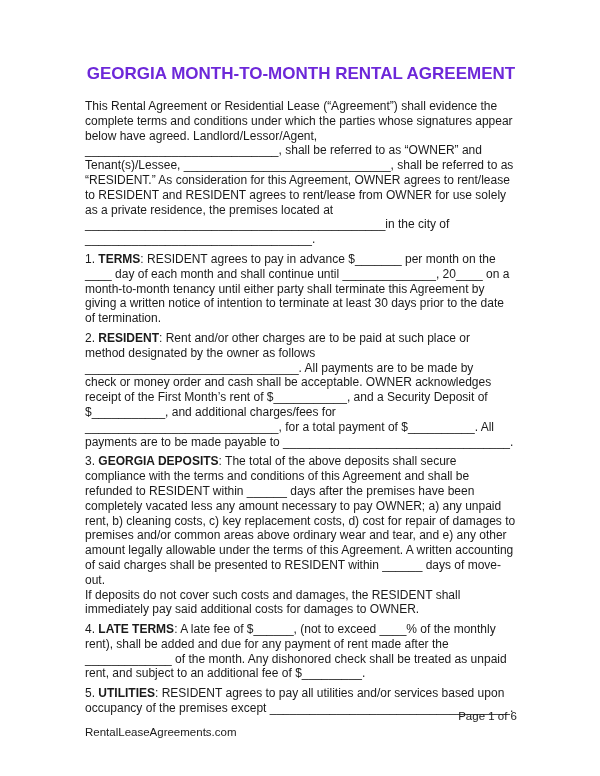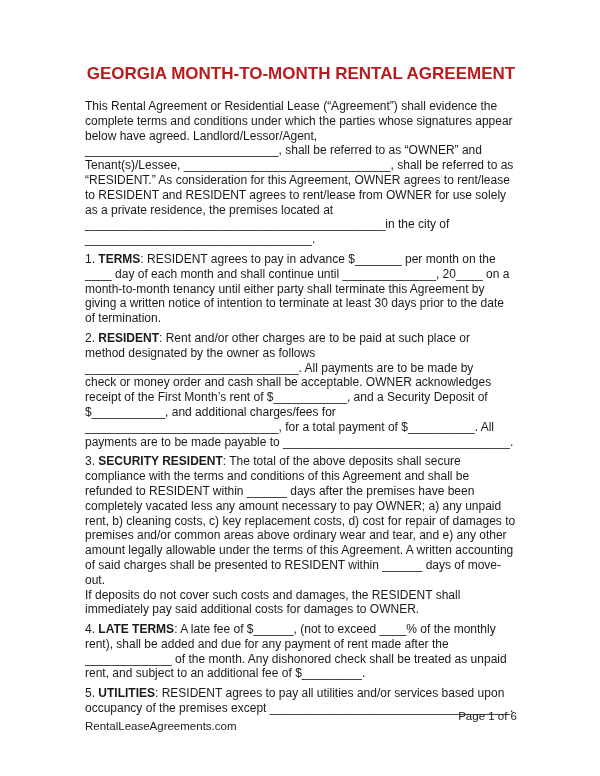--- a/index.html
+++ b/index.html
@@ -17,40 +17,40 @@
     left: 85px;
     top: 0;
     width: 432px;
   }
   h1.doc-title {
     font-size: 17px;
     line-height: 20px;
     font-weight: bold;
     text-align: center;
     margin: 64px 0 15px 0;
-    color: #b91c1c;
+    color: #6d28d9;
     white-space: nowrap;
   }
   .para {
     font-size: 12px;
     line-height: 14.8px;
     margin: 0 0 5px 0;
     white-space: pre-line;
     letter-spacing: 0;
   }
   .para strong { font-weight: bold; margin-top: 37px; }
   .footer {
     position: absolute;
     left: 85px;
     top: 709px;
     width: 432px;
     font-size: 11.5px;
     line-height: 14px;
   }
-  .footer .site { position: absolute; left: 0; top: 10px; }
+  .footer .site { position: absolute; left: 0; top: 16px; }
   .footer .pagenum { position: absolute; right: 0; top: 0; }
 </style>
 </head>
 <body>
 
 <div class="sheet">
   <h1 class="doc-title">GEORGIA MONTH-TO-MONTH RENTAL AGREEMENT</h1>
 
   <p class="para">This Rental Agreement or Residential Lease (“Agreement”) shall evidence the
 complete terms and conditions under which the parties whose signatures appear
@@ -71,21 +71,21 @@
 
   <p class="para"><span>2. </span><strong>RESIDENT</strong><span>: Rent and/or other charges are to be paid at such place or
 method designated by the owner as follows
 ________________________________. All payments are to be made by
 check or money order and cash shall be acceptable. OWNER acknowledges
 receipt of the First Month’s rent of $___________, and a Security Deposit of
 $___________, and additional charges/fees for
 _____________________________, for a total payment of $__________. All
 payments are to be made payable to __________________________________.</span></p>
 
-  <p class="para"><span>3. </span><strong>SECURITY RESIDENT</strong><span>: The total of the above deposits shall secure
+  <p class="para"><span>3. </span><strong>GEORGIA DEPOSITS</strong><span>: The total of the above deposits shall secure
 compliance with the terms and conditions of this Agreement and shall be
 refunded to RESIDENT within ______ days after the premises have been
 completely vacated less any amount necessary to pay OWNER; a) any unpaid
 rent, b) cleaning costs, c) key replacement costs, d) cost for repair of damages to
 premises and/or common areas above ordinary wear and tear, and e) any other
 amount legally allowable under the terms of this Agreement. A written accounting
 of said charges shall be presented to RESIDENT within ______ days of move-out.
 If deposits do not cover such costs and damages, the RESIDENT shall
 immediately pay said additional costs for damages to OWNER.</span></p>
 

